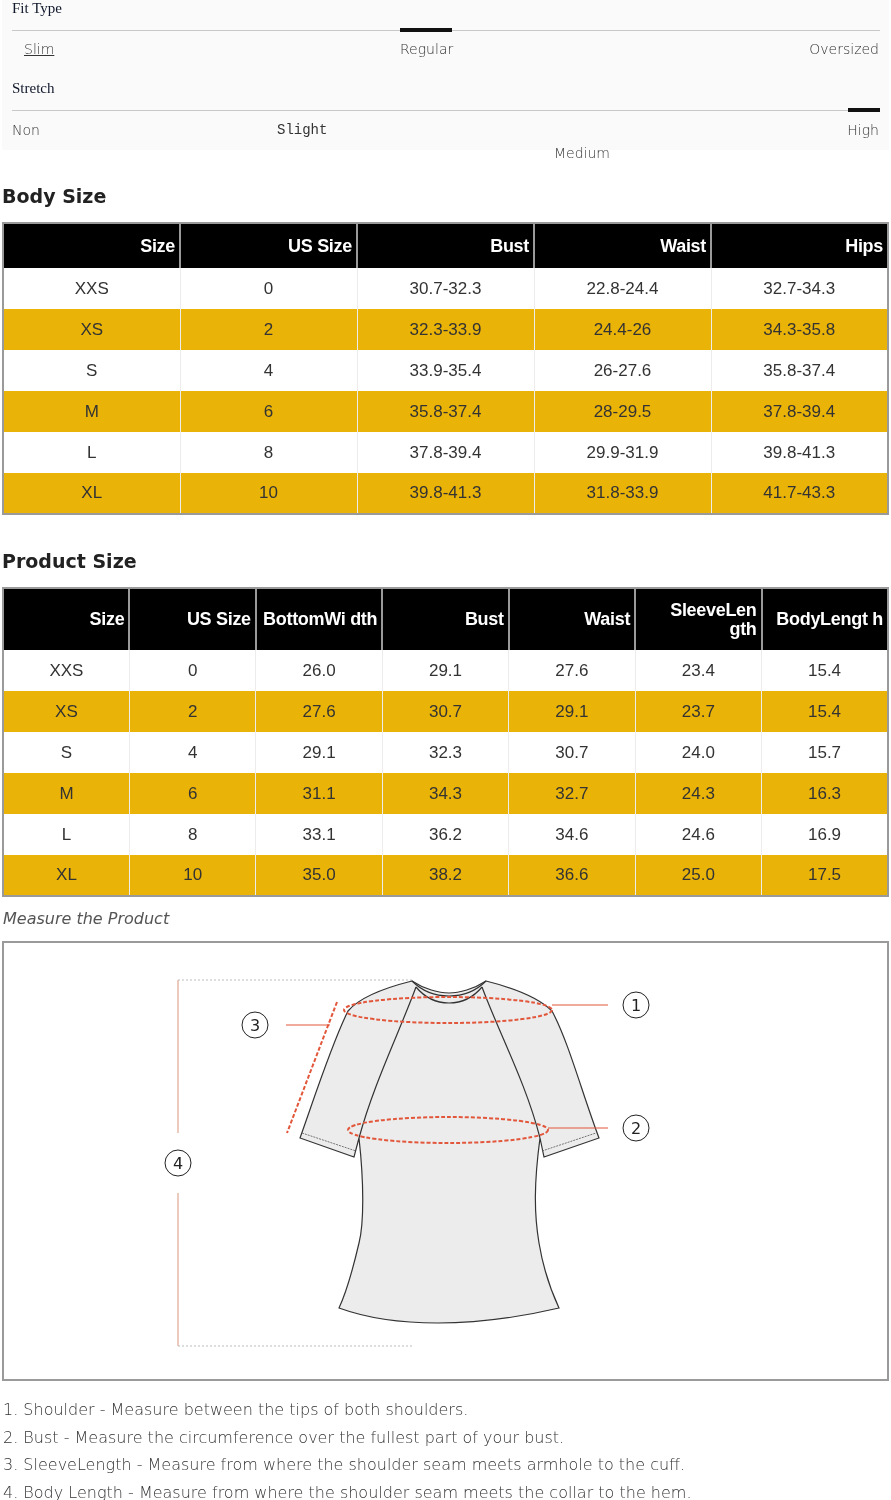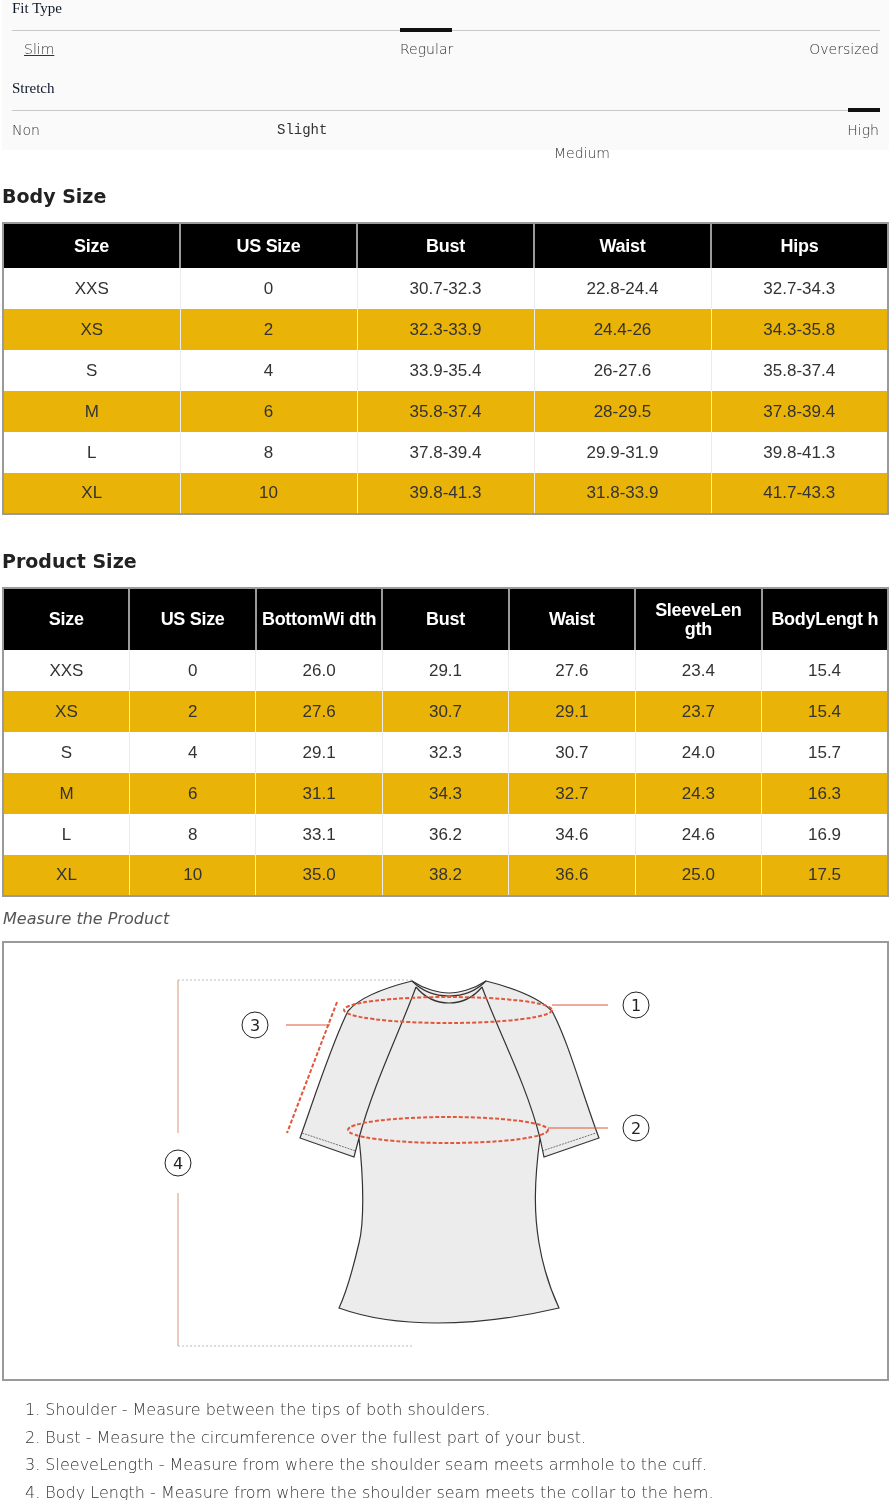--- a/index.html
+++ b/index.html
@@ -8,32 +8,32 @@
   
   .fit-panel { position: absolute; left: 2px; top: 0; width: 887px; height: 150px; background: #fafafa; }
   .scale-title { position: absolute; left: 10px; font-size: 15px; color: #0f172a; font-family: Liberation Serif, serif; font-weight: 300; }
   .scale-line { position: absolute; left: 10px; width: 868px; height: 1px; background: #c8c8c8; }
   .scale-marker { position: absolute; height: 4px; background: #111; }
   .scale-label { position: absolute; font-size: 14px; color: #333; font-family: "DejaVu Sans", sans-serif; font-weight: 300; }
 
   .section-title { position: absolute; left: 2px; font-size: 19px; font-weight: bold; color: #222; font-family: "DejaVu Sans", sans-serif; }
 
   table.size-table { position: absolute; left: 2px; width: 887px; border-collapse: collapse; border: 2px solid #9a9a9a; table-layout: fixed; }
-  table.size-table th { background: #000; color: #fff; font-weight: bold; font-size: 18px; text-align: center; border-right: 2px solid #9a9a9a; line-height: 19px; padding: 0 4px; letter-spacing: -0.3px; }
+  table.size-table th { background: #000; color: #fff; font-weight: bold; font-size: 18px; text-align: right; border-right: 2px solid #9a9a9a; line-height: 19px; padding: 0 4px; letter-spacing: -0.3px; }
   table.size-table th:last-child { border-right: none; }
   table.size-table td { text-align: center; font-size: 17px; color: #333; border-right: 1px solid #ececec; font-family: "Liberation Sans", sans-serif; }
   table.size-table td:last-child { border-right: none; text-align: center; }
   table.size-table tr.odd td { background: #ffffff; }
   table.size-table tr.even td { background: #eab308; }
 
   .measure-caption { position: absolute; left: 3px; top: 909px; font-size: 16px; font-style: italic; color: #555; font-family: "DejaVu Sans", sans-serif; font-weight: 300; }
   .diagram-box { position: absolute; left: 2px; top: 941px; width: 887px; height: 440px; border: 2px solid #9a9a9a; background: #fff; }
 
   .notes { position: absolute; left: 3px; top: 1396px; }
-  .note { font-size: 16px; color: #333; line-height: 27.5px; font-family: "DejaVu Sans", sans-serif; font-weight: 300; white-space: nowrap; margin-left: 22px; }
+  .note { font-size: 16px; color: #333; line-height: 27.5px; font-family: "DejaVu Sans", sans-serif; font-weight: 300; white-space: nowrap; }
 </style>
 </head>
 <body>
 
 <div class="fit-panel">
   <div class="scale-title" style="top:0px;">Fit Type</div>
   <div class="scale-line" style="top:30px;"></div>
   <div class="scale-marker" style="left:398px; top:28px; width:52px;"></div>
   <div class="scale-label" style="left:22px; top:41px;text-decoration:underline;">Slim</div>
   <div class="scale-label" style="left:398px; top:41px;">Regular</div>

